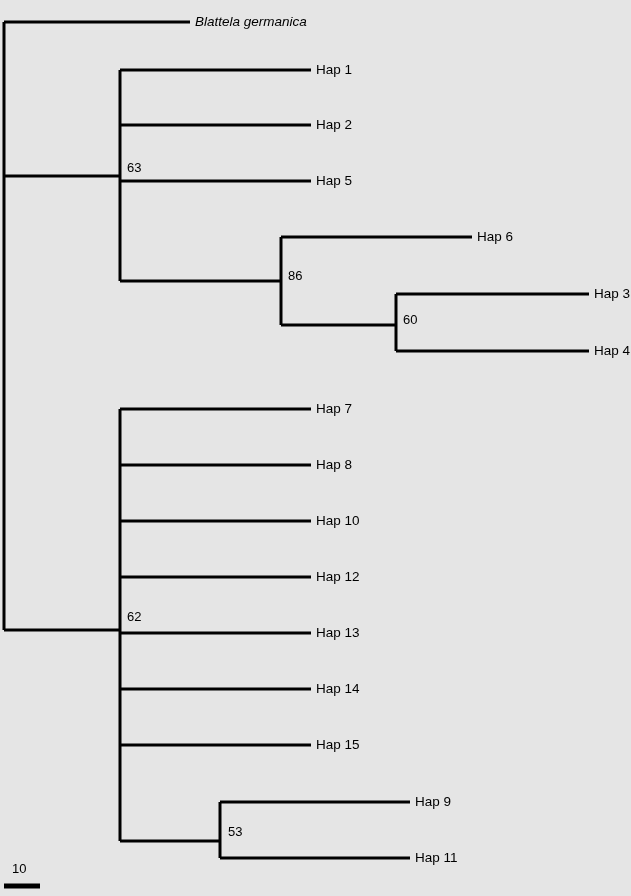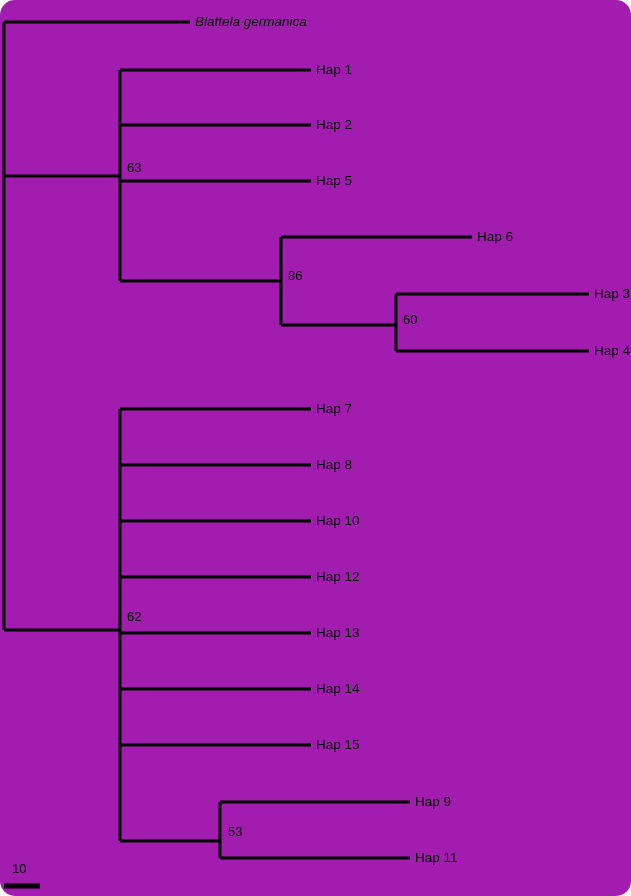--- a/index.html
+++ b/index.html
@@ -9,23 +9,22 @@
     background: #ffffff;
   }
   body {
     font-family: "Liberation Sans", sans-serif;
     color: #000000;
   }
   #tree-figure {
     position: relative;
     width: 631px;
     height: 896px;
-    background: #a21caf;
+    background: #e5e5e5;
     overflow: hidden;
-    border-radius: 15px;
   }
   #tree-svg {
     position: absolute;
     left: 0;
     top: 0;
     width: 631px;
     height: 896px;
   }
   .tip-label {
     font-family: "Liberation Sans", sans-serif;

